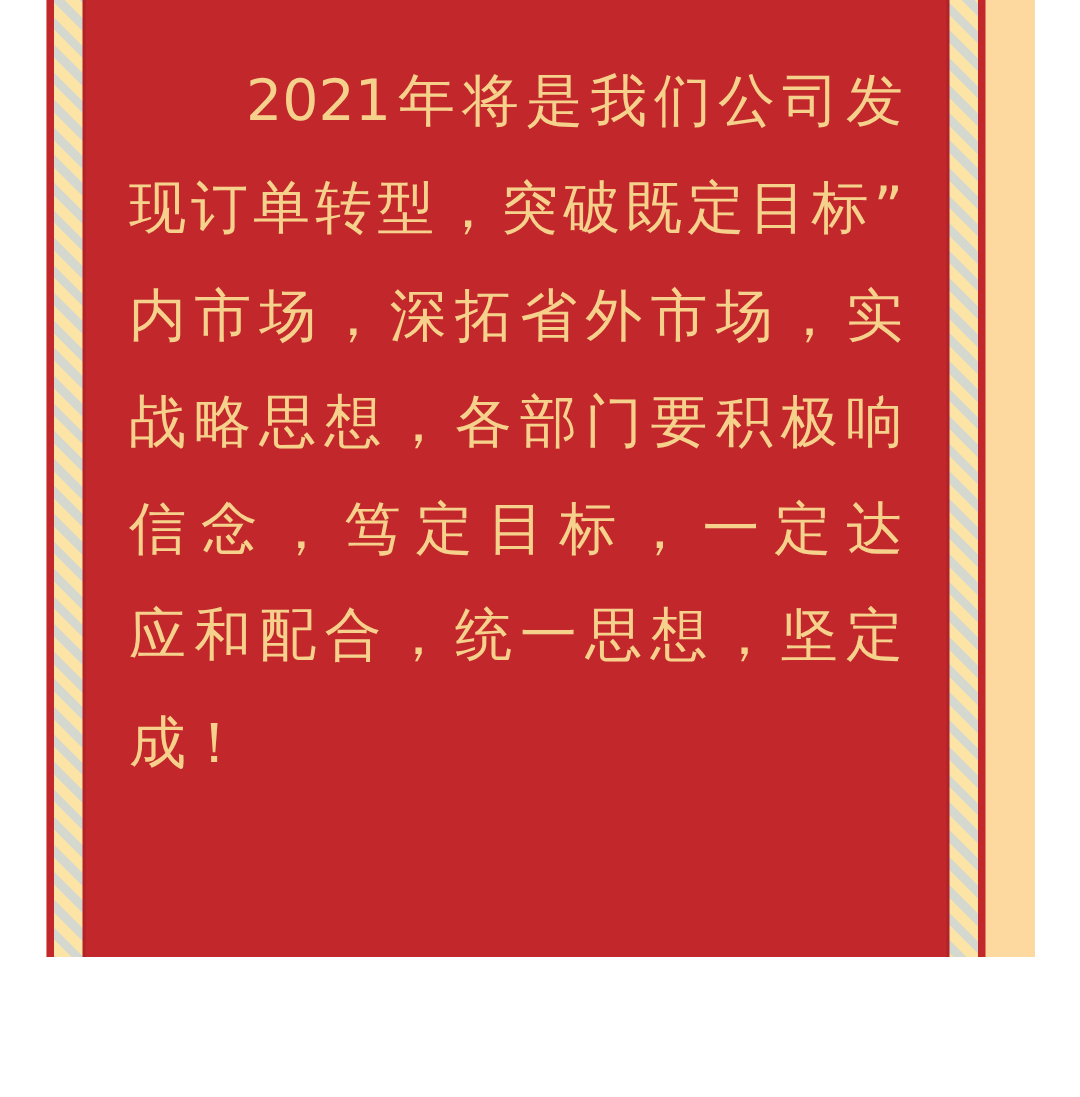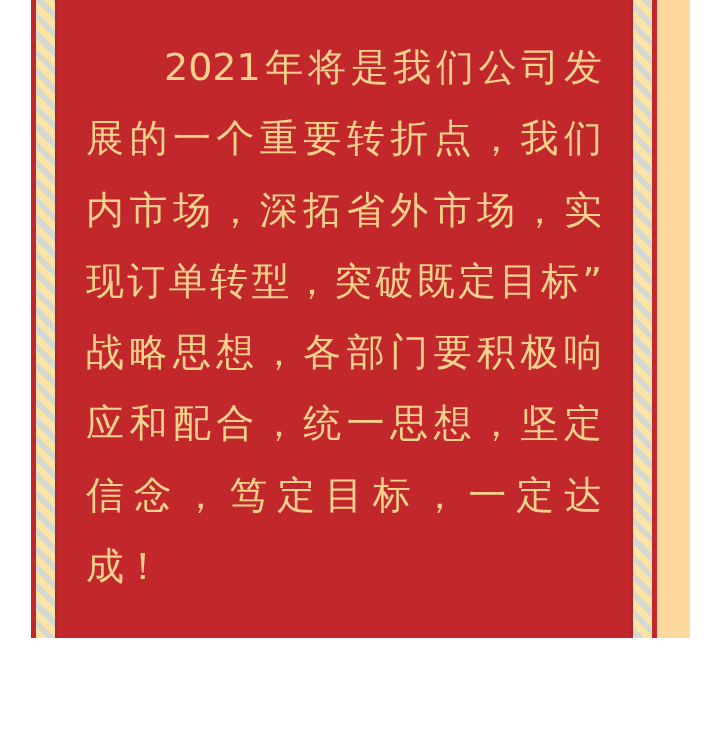--- a/index.html
+++ b/index.html
@@ -71,24 +71,23 @@
 </style>
 </head>
 <body>
 
 <div class="page">
   <div class="poster">
     <div class="panel">
       <div class="panel-inner">
         <div class="text-block">
           <div class="line line--indent">2021年将是我们公司发</div>
-          <div class="line">展的一个重要转折点，我们</div>
+          <div class="line">现订单转型，突破既定目标”</div>
           <div class="line">内市场，深拓省外市场，实</div>
-          <div class="line">现订单转型，突破既定目标”</div>
           <div class="line">战略思想，各部门要积极响</div>
+          <div class="line">信念，笃定目标，一定达</div>
           <div class="line">应和配合，统一思想，坚定</div>
-          <div class="line">信念，笃定目标，一定达</div>
           <div class="line line--last">成！</div>
         </div>
       </div>
     </div>
   </div>
 </div>
 
 </body></html>

